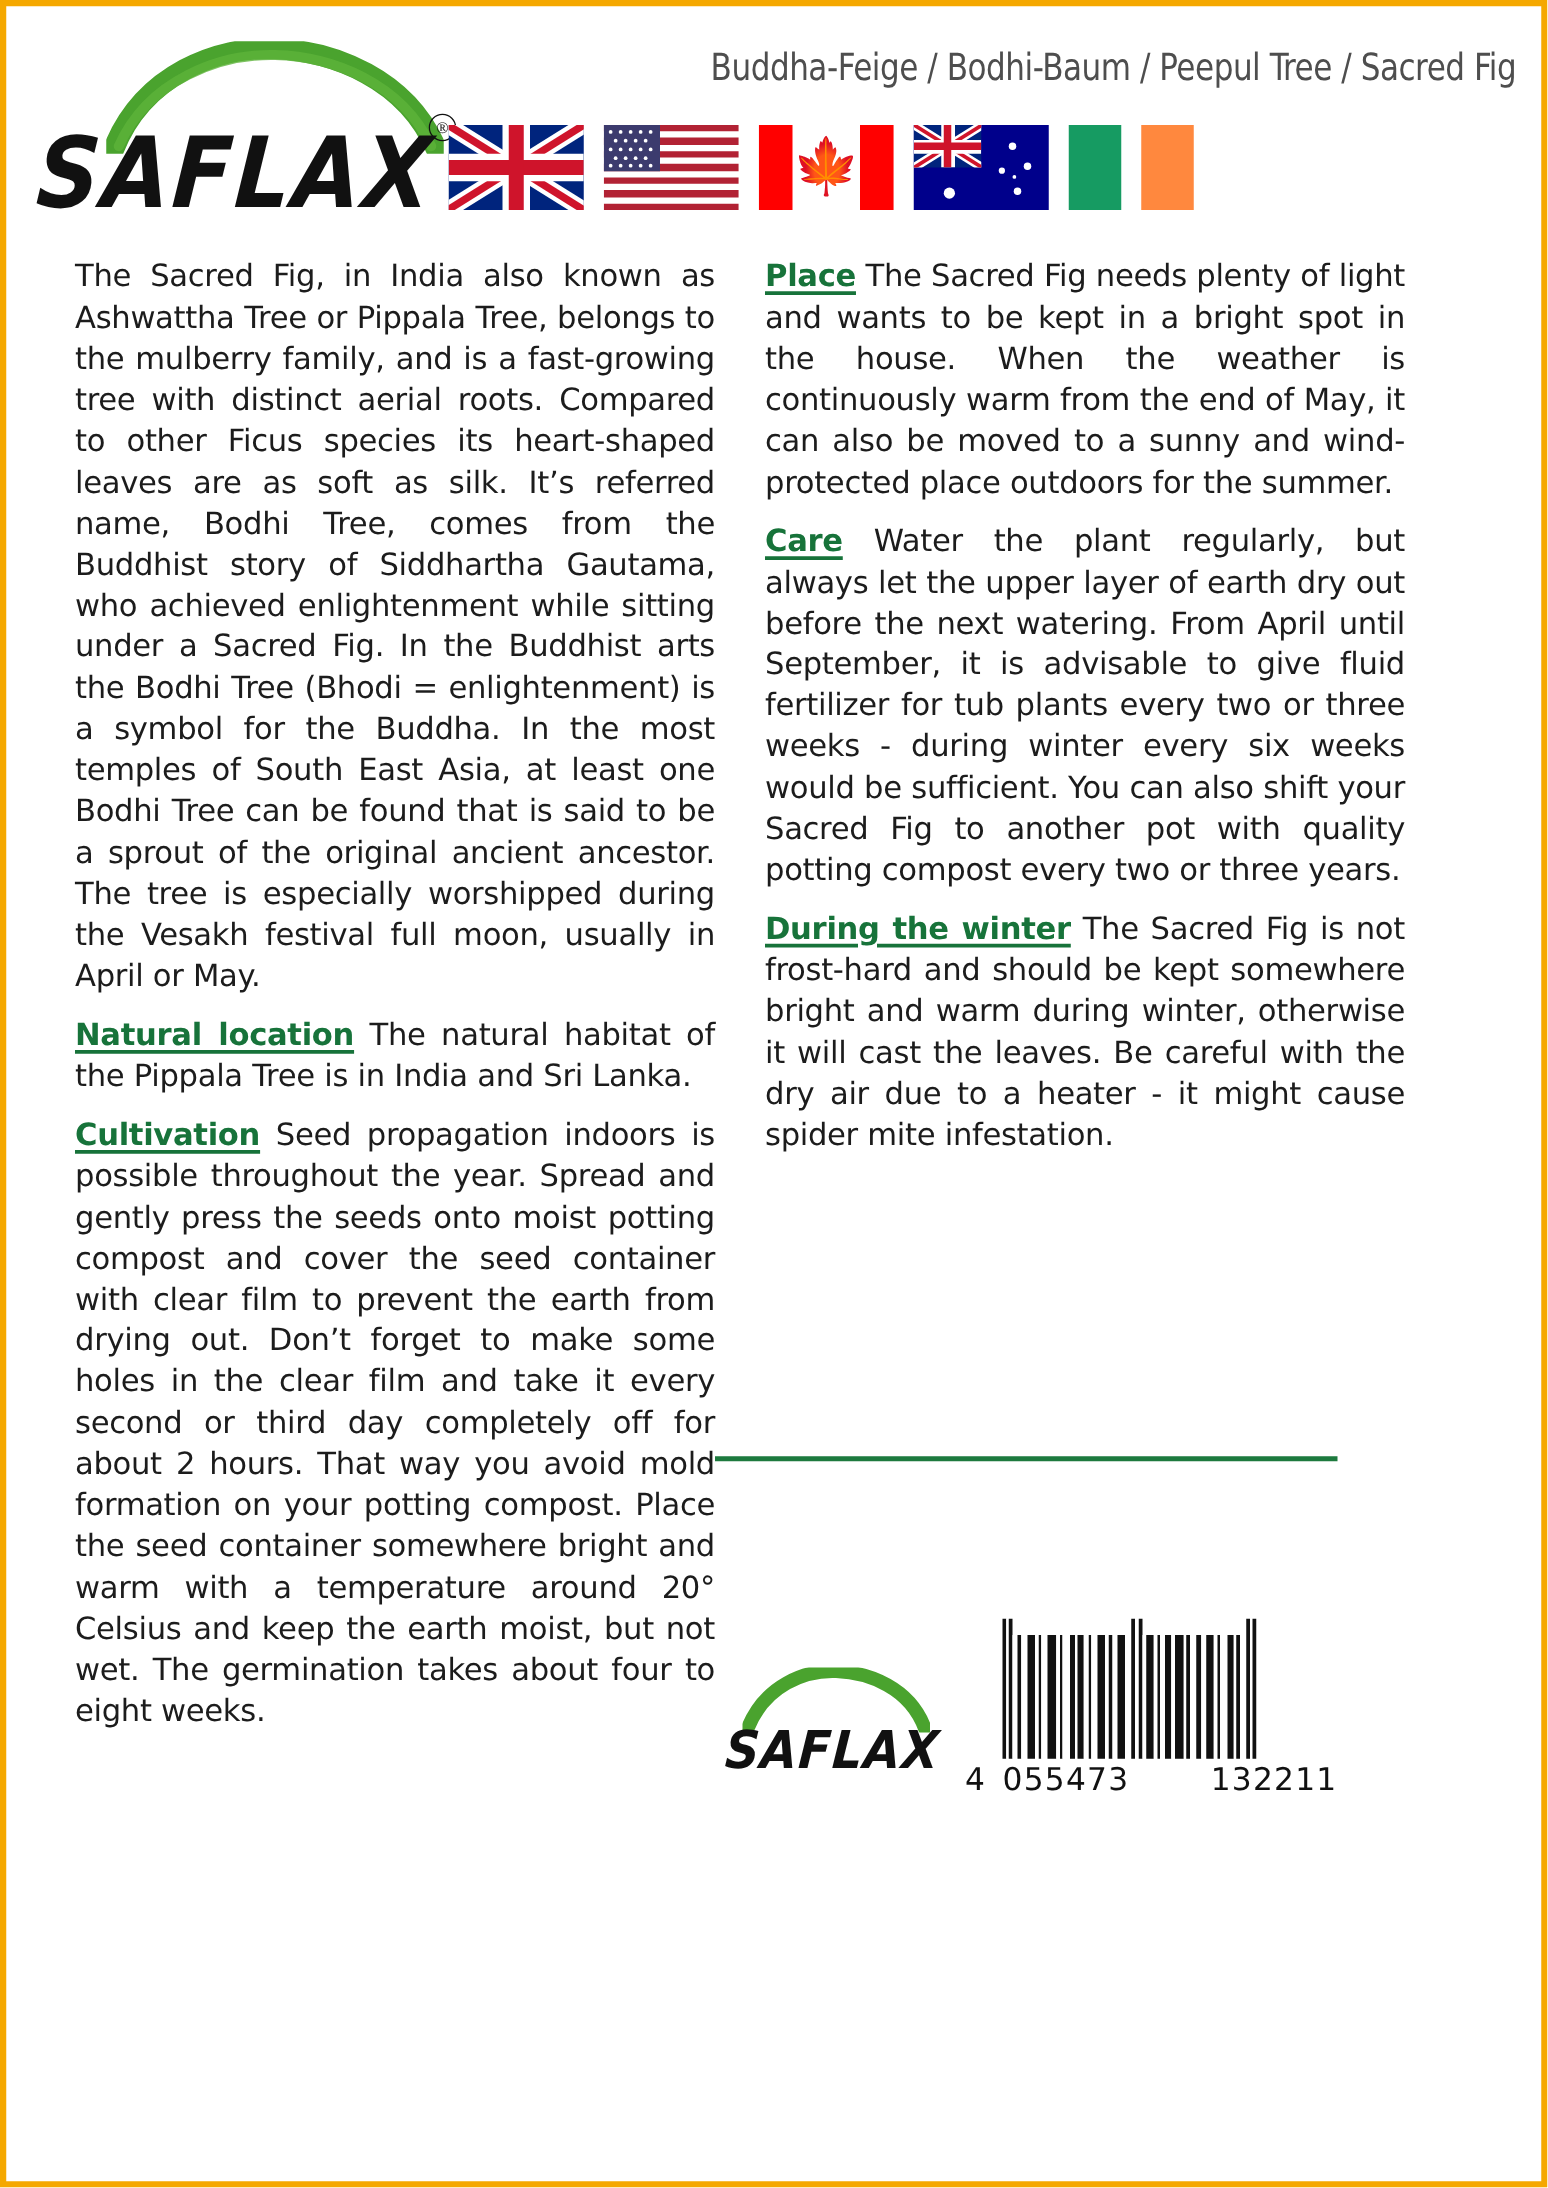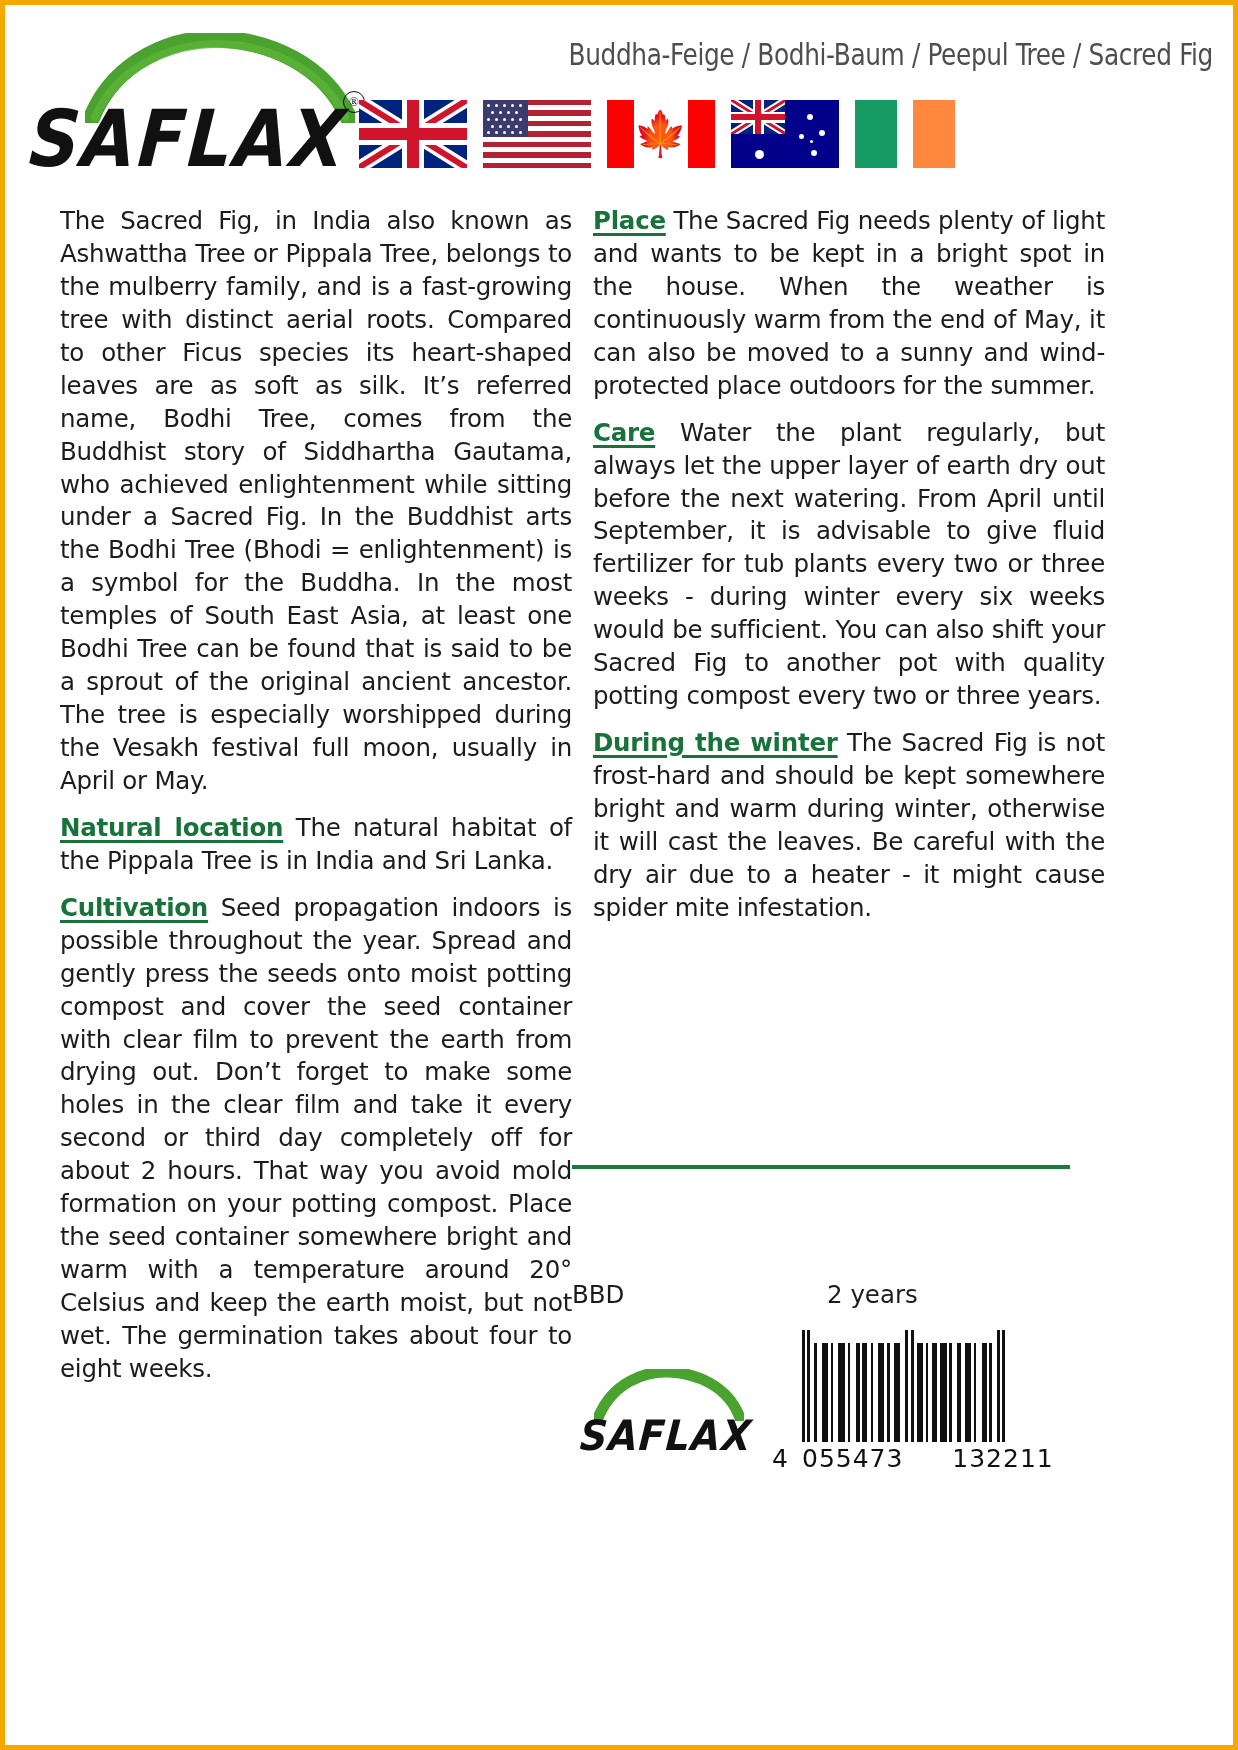--- a/index.html
+++ b/index.html
@@ -168,21 +168,21 @@
     font-family: "DejaVu Sans Condensed", "Liberation Sans", sans-serif;
     font-size: 36px;
     color: #1d7a3e;
     letter-spacing: -0.2px;
   }
 
   
   .columns {
     display: flex;
     padding: 0 40px 0 55px;
-    gap: 21px;
+    gap: 40px;
   }
   .col { width: 512px; flex: 0 0 512px; }
   .col p {
     margin: 0 0 14px 0;
     font-family: "DejaVu Sans", "Liberation Sans", sans-serif;
     font-size: 24.5px;
     line-height: 1.345;
     color: #1c1c1c;
     text-align: justify;
     hyphens: none;
@@ -261,21 +261,21 @@
   .bc-digits {
     display: flex;
     font-family: "DejaVu Sans", "Liberation Sans", sans-serif;
     font-size: 25px;
     color: #111;
     margin-top: 2px;
     letter-spacing: 1px;
   }
   .bc-lead { width: 30px; text-align: left; }
   .bc-left { flex: 1; }
-  .bc-right { flex: 1; text-align: center; }
+  .bc-right { flex: 1; text-align: right; }
 </style>
 </head>
 <body>
 
 <div id="packet">
 
   <div class="header">
 
     <div class="logo-block">
       <svg class="swoosh" viewBox="0 0 270 90">
@@ -382,24 +382,20 @@
       <p><span class="heading">Care</span><span> Water the plant regularly, but always let the upper layer of earth dry out before the next watering. From April until September, it is advisable to give fluid fertilizer for tub plants every two or three weeks - during winter every six weeks would be sufficient. You can also shift your Sacred Fig to another pot with quality potting compost every two or three years.</span></p>
       <p><span class="heading">During the winter</span><span> The Sacred Fig is not frost-hard and should be kept somewhere bright and warm during winter, otherwise it will cast the leaves. Be careful with the dry air due to a heater - it might cause spider mite infestation.</span></p>
     </div>
   </div>
 
   <div class="footer">
     <div class="divider"></div>
 
     <table class="meta-table">
       <tbody>
-          <tr>
-        <td class="k">BBD</td>
-        <td>2 years</td>
-      </tr>
     </tbody>
       </table>
 
     <div class="footer-bottom">
 
       <div class="mini-logo">
         <svg class="mini-swoosh" viewBox="0 0 150 52">
           <path d="M4 49 C 18 14, 50 2, 75 3 C 101 4, 134 16, 146 49" fill="none" stroke="#4aa32e" stroke-width="11" stroke-linecap="round"></path>
         </svg>
         <div class="mini-word">SAFLAX</div>

